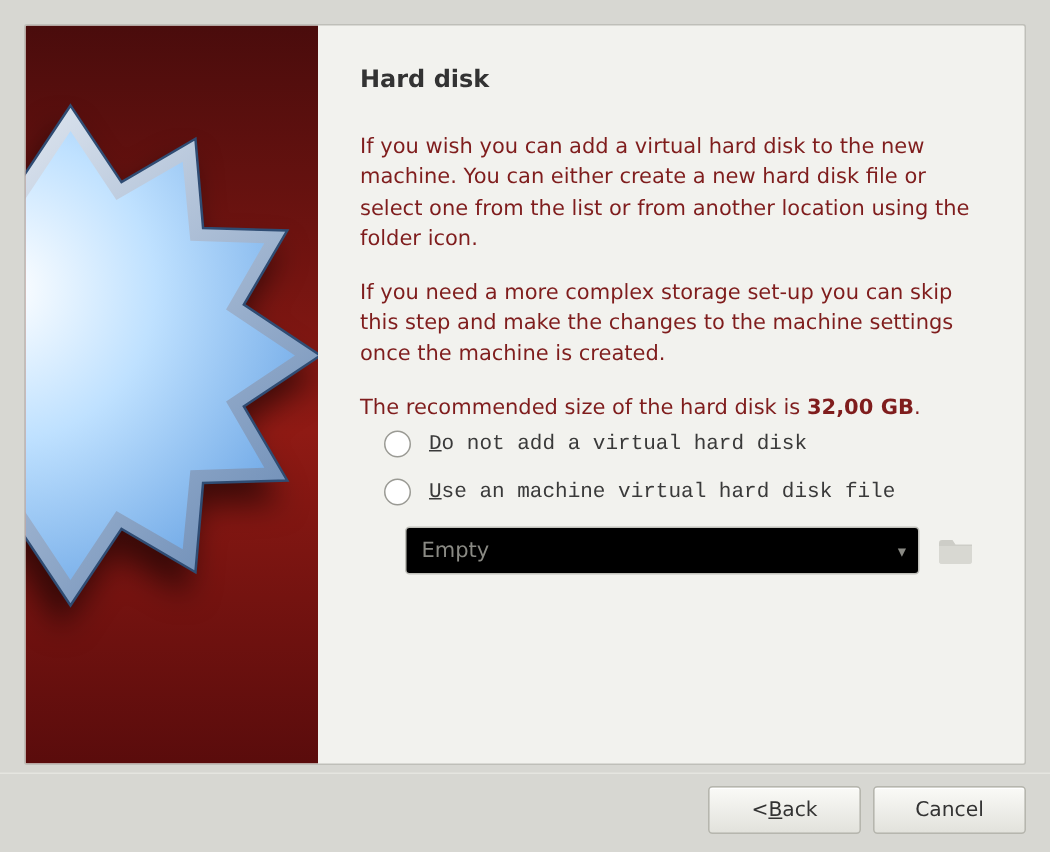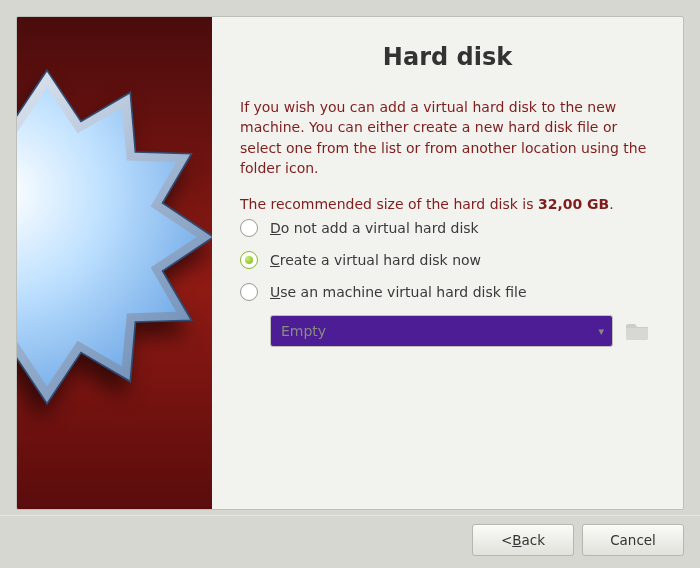--- a/index.html
+++ b/index.html
@@ -34,33 +34,33 @@
     filter:drop-shadow(-6px 14px 10px rgba(0,0,0,.55));
   }
   .gear svg{width:100%;height:100%}
   
   .content{
     flex:1;
     padding:26px 28px 20px 28px;
     overflow:auto;
   }
   .title{
-    font-size:24px;font-weight:700;color:#333;
+    font-size:16px;font-weight:700;color:#333;
     margin:0 0 26px 0;
-    text-align:center;
   }
   .para{margin:0 0 16px 0;line-height:1.45;color:#7f1d1d}
   .para.last{margin-bottom:5px}
   .para b{font-weight:700}
   .u{text-decoration:underline;text-underline-offset:1px}
   
   .opt{
     display:flex;align-items:center;gap:12px;
-    margin:0 0 14px 0;
+    margin:0 0 14px 16px;
     cursor:pointer;
+    font-family:Liberation Mono, monospace;
   }
   .radio{
     width:18px;height:18px;border-radius:50%;
     border:1.5px solid #9a9a94;
     background:#fff;
     box-sizing:border-box;
     display:flex;align-items:center;justify-content:center;
   }
   .radio.sel{border-color:#88b824}
   .radio.sel::after{
@@ -68,21 +68,21 @@
     background:radial-gradient(circle at 30% 30%, #c8ee6f, #7fb51c);
   }
   .opt-label{color:#3a3a3a}
   
   .combo-row{
     display:flex;gap:8px;align-items:center;
     margin:6px 0 0 30px;
   }
   .combo{
     flex:1;height:30px;
-    background:#4c1d95;
+    background:#000000;
     border:1px solid #c0c0ba;
     border-radius:3px;
     display:flex;align-items:center;justify-content:space-between;
     padding:0 8px 0 10px;
     color:#8a8a84;
   }
   .combo .arrow{color:#8a8a84;font-size:11px}
   .folder-btn{
     width:34px;height:30px;
     display:flex;align-items:center;justify-content:center;
@@ -132,33 +132,30 @@
           <path fill="url(#g)" d="M 0 -88 L 18 -61 L 44 -76 L 47 -45 L 76 -44 L 61 -18 L 88 0 L 61 18 L 76 44 L 47 45 L 44 76 L 18 61 L 0 88 L -18 61 L -44 76 L -47 45 L -76 44 L -61 18 L -88 0 L -61 -18 L -76 -44 L -47 -45 L -44 -76 L -18 -61 Z"></path>
         </g>
       </svg>
     </div>
   </div>
 
   <div class="content">
     <h1 class="title">Hard disk</h1>
 
     <p class="para">If you wish you can add a virtual hard disk to the new machine. You can either create a new hard disk file or select one from the list or from another location using the folder icon.</p>
+    <p class="para">If you need a more complex storage set-up you can skip this step and make the changes to the machine settings once the machine is created.</p>
     <p class="para last">
       <span>The recommended size of the hard disk is </span><b>32,00 GB</b><span>.</span>
     </p>
 
     <div class="opt">
       <span class="radio"></span>
       <span class="opt-label"><span class="u">D</span><span>o not add a virtual hard disk</span></span>
     </div>
 
-    <div class="opt">
-      <span class="radio sel"></span>
-      <span class="opt-label"><span class="u">C</span><span>reate a virtual hard disk now</span></span>
-    </div>
 
     <div class="opt">
       <span class="radio"></span>
       <span class="opt-label"><span class="u">U</span><span>se an machine virtual hard disk file</span></span>
     </div>
 
     <div class="combo-row">
       <div class="combo">
         <span>Empty</span>
         <span class="arrow">▾</span>

